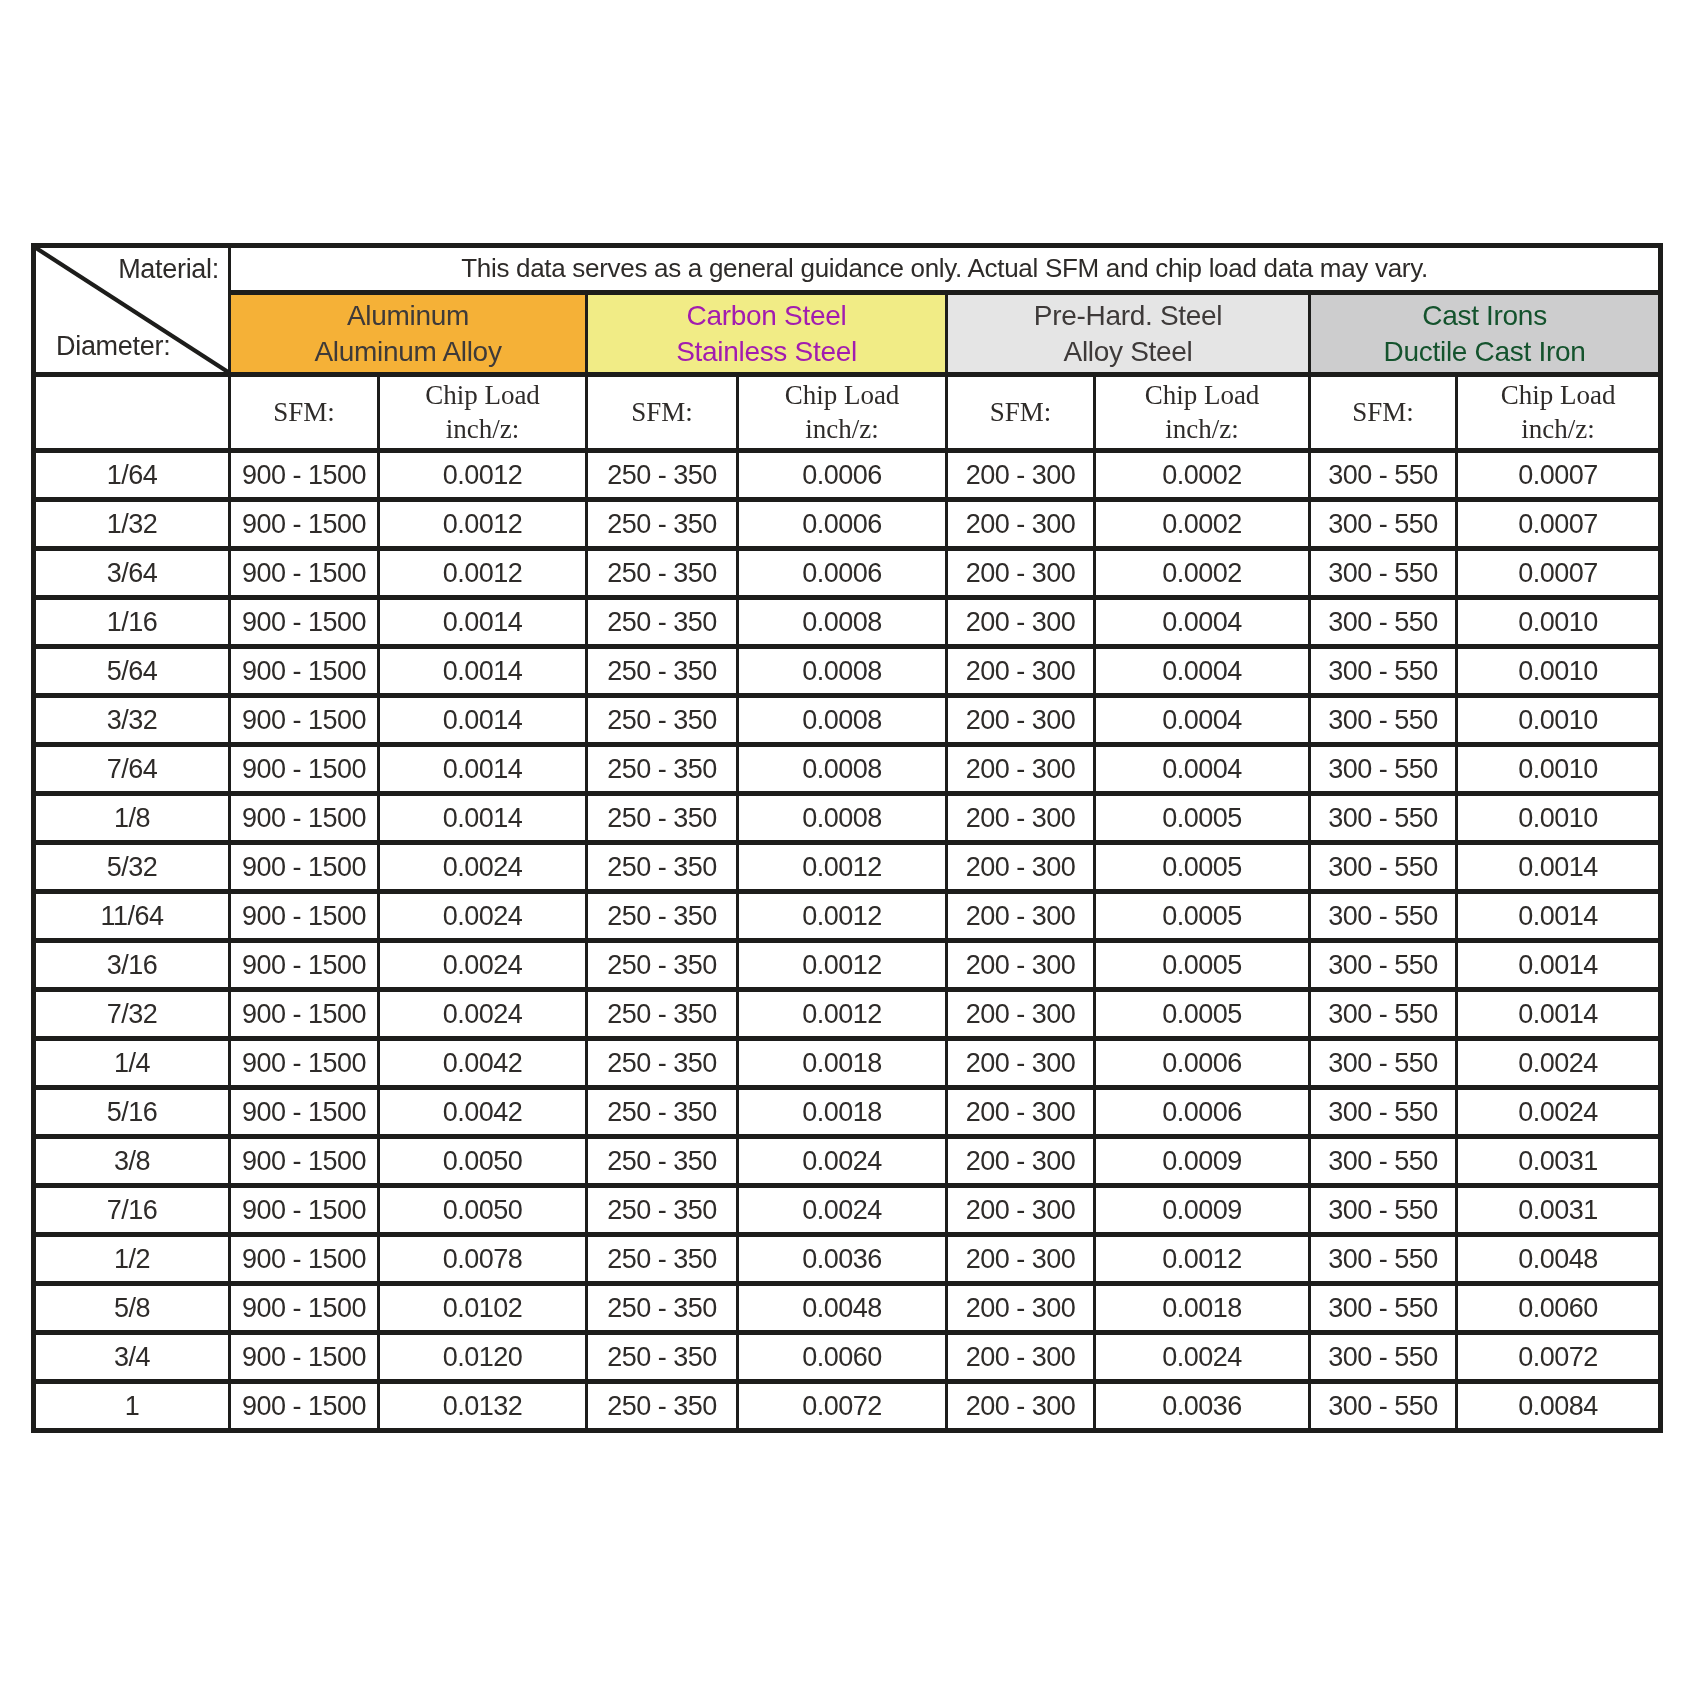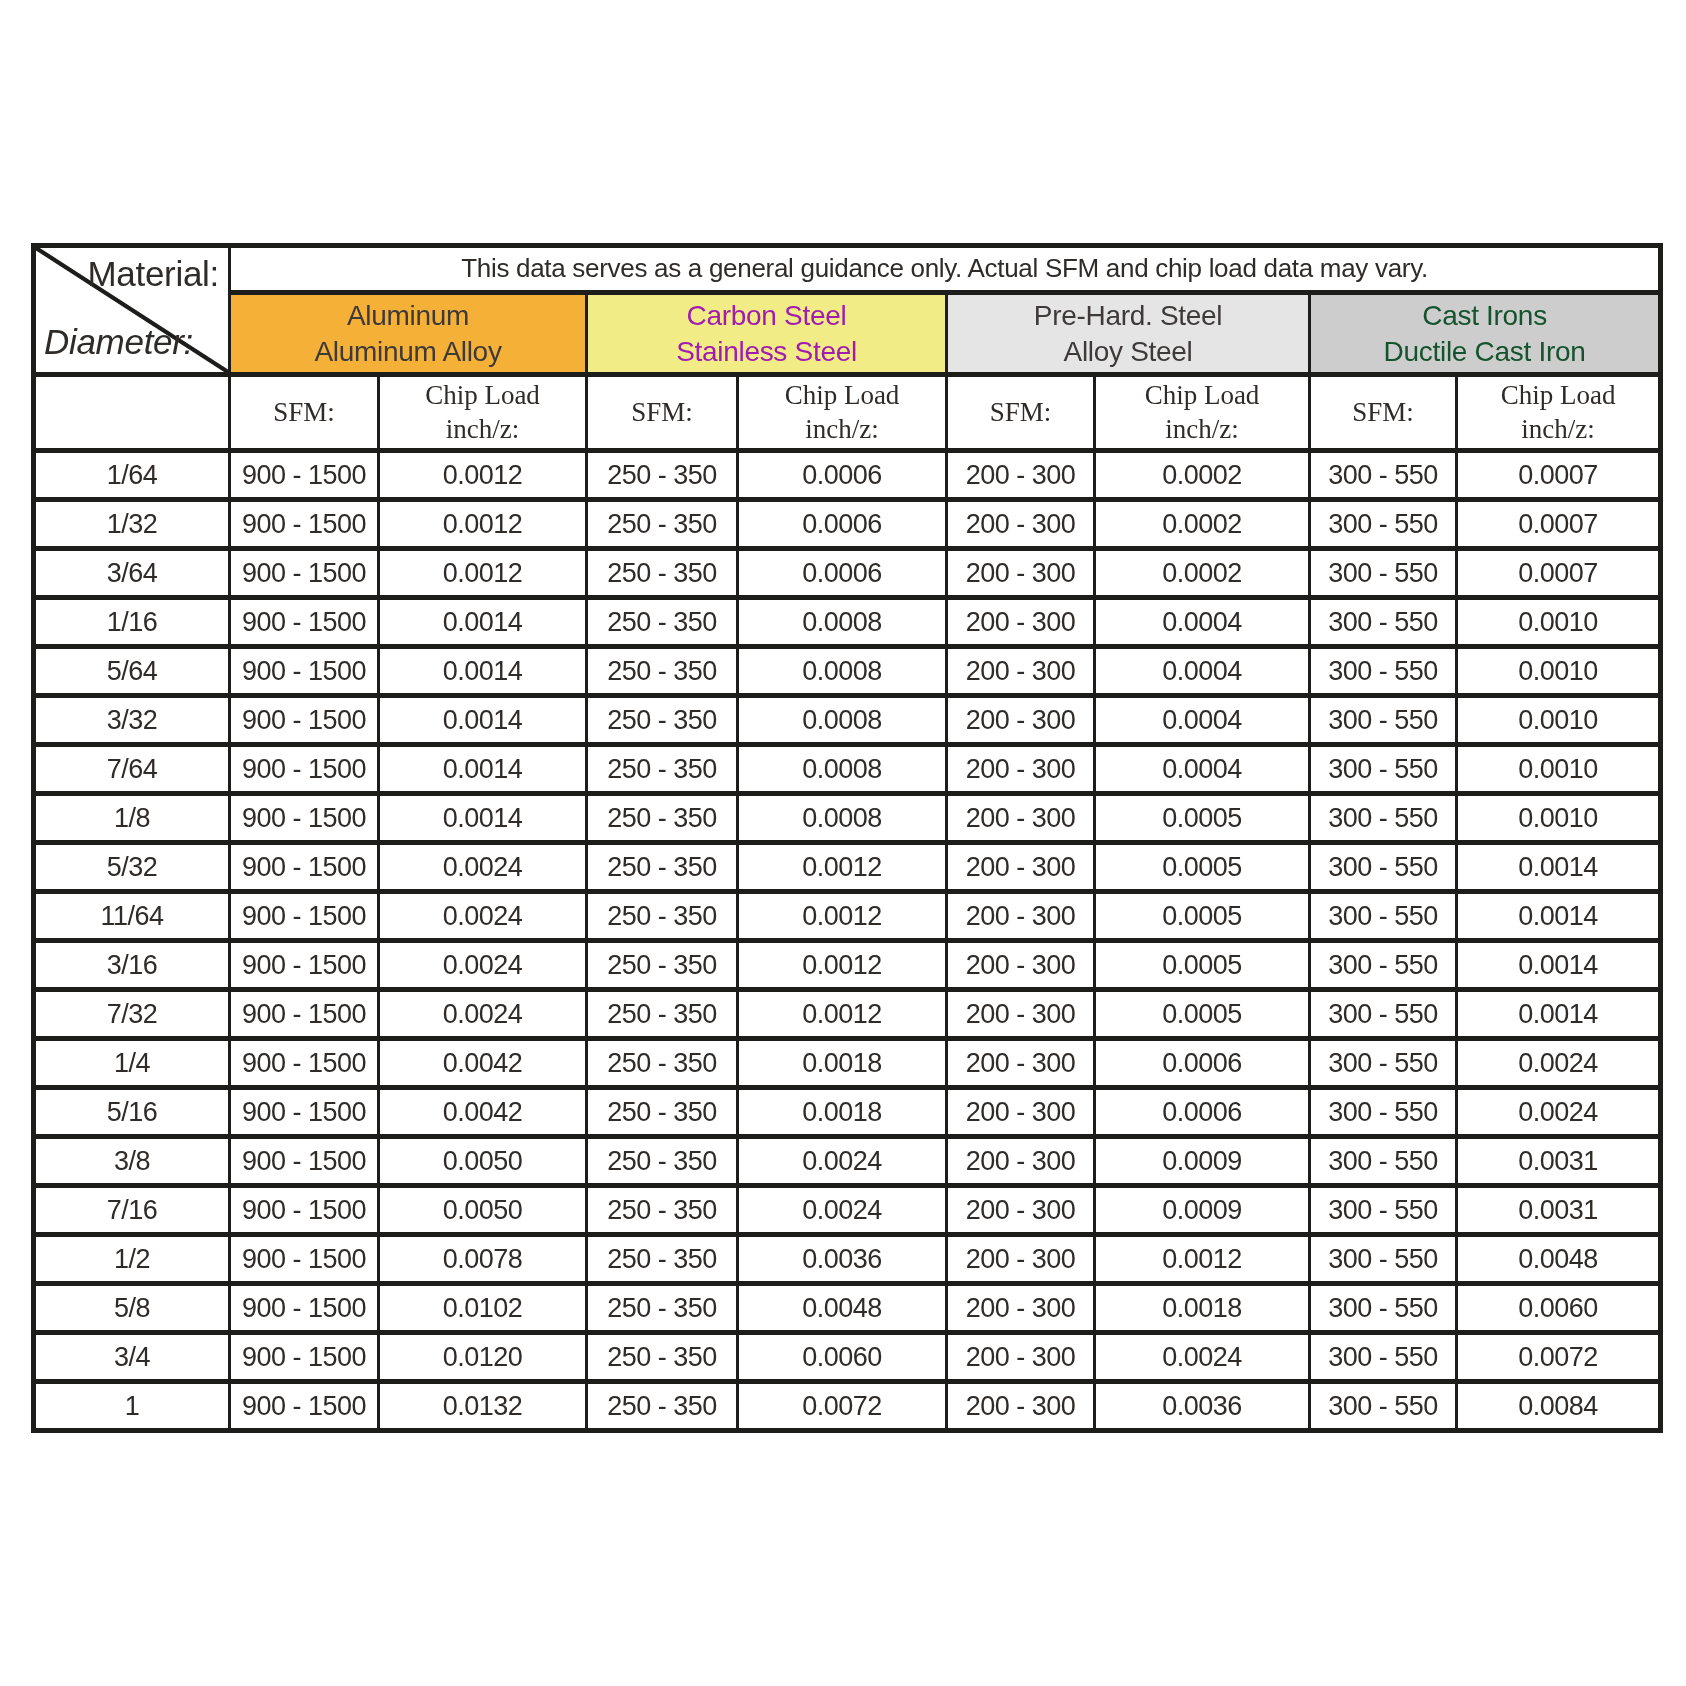--- a/index.html
+++ b/index.html
@@ -52,23 +52,23 @@
   }
   td.cell, td.dia {
     font-size: 27px;
     letter-spacing: -0.5px;
     background: #ffffff;
   }
 
   td.corner { position: relative; background: #ffffff; padding: 0; }
   .corner-inner { position: absolute; inset: 0; }
   .corner-inner svg { position: absolute; inset: 0; width: 100%; height: 100%; }
-  .corner-label { position: absolute; font-size: 35px; letter-spacing: -0.3px; }
+  .corner-label { position: absolute; font-size: 27px; letter-spacing: -0.3px; }
   .lbl-material { top: 6px; right: 9px; }
-  .lbl-diameter { bottom: 10px; left: 8px; font-style: italic; }
+  .lbl-diameter { bottom: 10px; left: 20px; }
 </style>
 </head>
 <body>
 
 <div class="stage">
   <table class="ref">
     <colgroup>
       <col style="width:196px">
       <col style="width:149px">
         <col style="width:208px">

